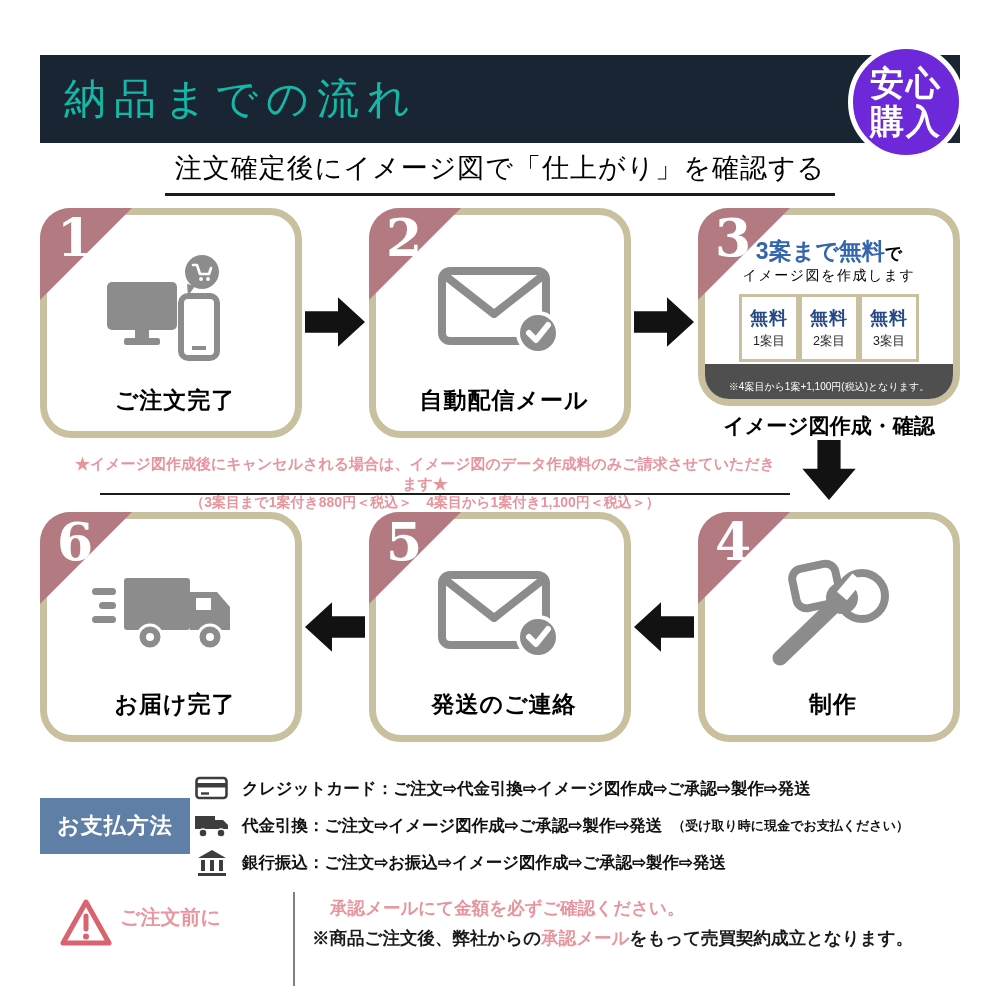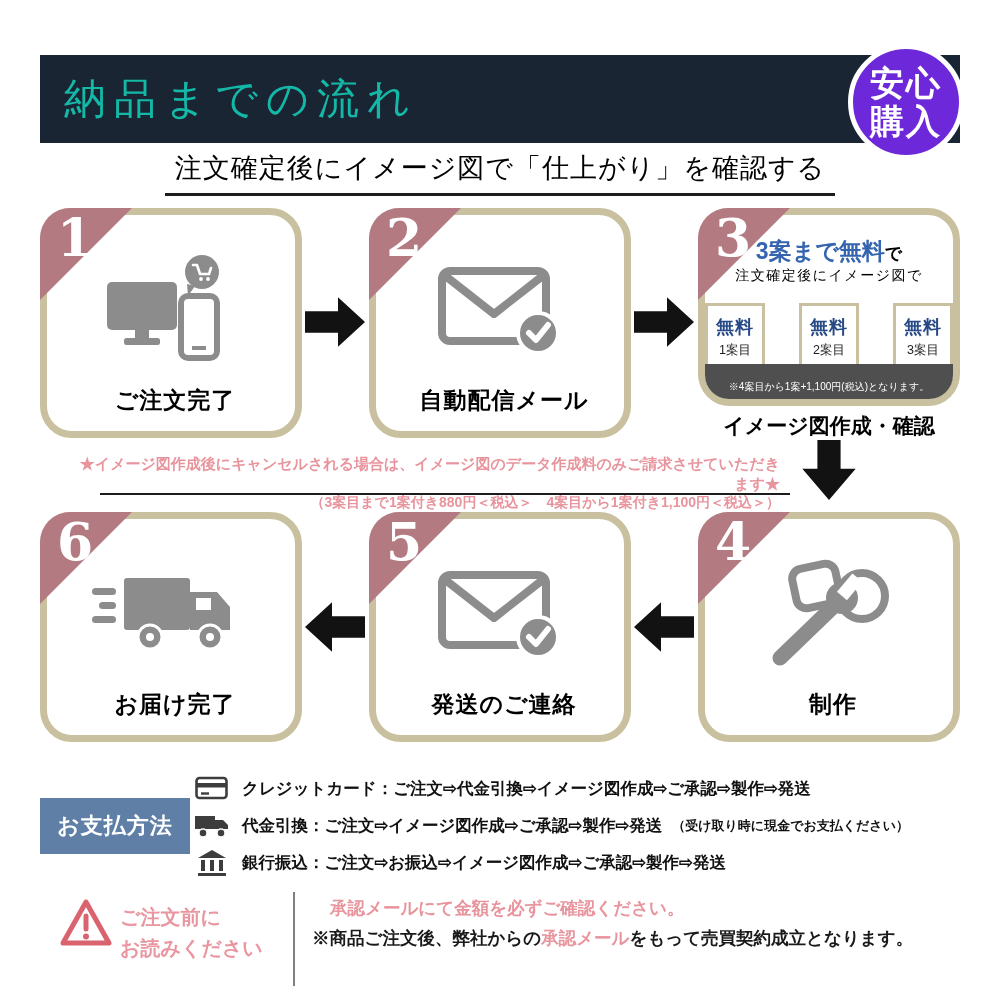--- a/index.html
+++ b/index.html
@@ -33,41 +33,41 @@
                 font-size:23px; font-weight:700; color:#000; letter-spacing:1px; }
   .icon-wrap { position:absolute; left:0; right:0; top:30px; bottom:58px;
                display:flex; align-items:center; justify-content:center; }
 
   
   #step3 { height:198px; }
   .s3-title { text-align:center; margin-top:24px; line-height:1.1; }
   .s3-title .blue { color:#3465ae; font-size:23px; font-weight:800; }
   .s3-title .suffix { color:#000; font-size:17px; font-weight:700; }
   .s3-sub { text-align:center; font-size:14px; color:#000; letter-spacing:1.5px; margin-top:3px; font-weight:500; }
-  .free-row { display:flex; justify-content:space-between; margin-top:18px; }
+  .free-row { display:flex; justify-content:center; margin-top:9px; }
   .free-box { width:60px; height:68px; border:3px solid #c8c09e; background:#fff; box-sizing:border-box;
               display:flex; flex-direction:column; align-items:center; justify-content:center; gap:3px; }
   .free-txt { color:#274a86; font-weight:800; font-size:18px; letter-spacing:1px; }
   .plan-txt { color:#222; font-size:12.5px; }
   .s3-note { position:absolute; bottom:0; left:0; right:0; background:#4f4f4f; color:#fff;
              font-size:10px; text-align:center; padding:16px 0 5px; border-radius:0 0 24px 24px; }
   #step3-label { left:698px; top:412px; width:262px; text-align:center;
                  font-size:21px; font-weight:700; color:#000; }
 
   
   .arrow { position:absolute; background:#121212; }
   .arrow-right { width:60px; height:54px;
     clip-path:polygon(0% 30%,55% 30%,55% 4%,100% 50%,55% 96%,55% 70%,0% 70%); }
   .arrow-left { width:60px; height:54px;
     clip-path:polygon(100% 30%,45% 30%,45% 4%,0% 50%,45% 96%,45% 70%,100% 70%); }
   .arrow-down { width:58px; height:60px;
     clip-path:polygon(30% 0%,70% 0%,70% 48%,96% 48%,50% 100%,4% 48%,30% 48%); }
 
   
-  #cancel-note { left:70px; top:454px; width:710px; text-align:right; color:#e8949d; line-height:1.3; }
+  #cancel-note { left:70px; top:454px; width:710px; text-align:center; color:#e8949d; line-height:1.3; }
   #cancel-note .l1 { font-size:15px; font-weight:700; }
   #cancel-note .l2 { font-size:14px; font-weight:700; }
   #cancel-rule { left:100px; top:493px; width:690px; height:2px; background:#1c1c1c; }
 
   
   #payment-title-box { left:40px; top:798px; width:150px; height:56px; background:#5f7fa7;
                        color:#fff; font-size:22px; font-weight:700; letter-spacing:1px;
                        display:flex; align-items:center; justify-content:center; }
   #payment-rows { left:192px; top:770px; width:800px; }
   .pay-row { display:flex; align-items:center; gap:10px; height:37px; }
@@ -138,21 +138,21 @@
   </div>
 
   <div class="arrow arrow-right abs" style="left:634px; top:295px;"></div>
 
   <div class="step-box" id="step3" style="left:698px; top:208px;">
     <div class="corner"></div>
     <span class="corner-num">3</span>
     <div class="s3-title">
       <span class="blue">3案まで無料</span><span class="suffix">で</span>
     </div>
-    <div class="s3-sub">注文確定後にイメージ図で</div>
+    <div class="s3-sub">イメージ図を作成します</div>
     <div class="free-row">
       <div class="free-box">
         <span class="free-txt">無料</span>
         <span class="plan-txt">1案目</span>
       </div>
       <div class="free-box">
         <span class="free-txt">無料</span>
         <span class="plan-txt">2案目</span>
       </div>
       <div class="free-box">
@@ -269,21 +269,20 @@
 
   <div id="warning-icon" class="abs">
     <svg width="56" height="52" viewBox="0 0 56 52">
       <path d="M28 5 L51 46 H5 Z" fill="none" stroke="#d9636e" stroke-width="5" stroke-linejoin="round"></path>
       <line x1="28" y1="19" x2="28" y2="32" stroke="#d9636e" stroke-width="5" stroke-linecap="round"></line>
       <circle cx="28" cy="39.5" r="3" fill="#d9636e"></circle>
     </svg>
   </div>
   <div id="notice-title" class="abs">
     <div>ご注文前に</div>
-    <div>お読みください</div>
   </div>
   <div id="notice-divider" class="abs"></div>
   <div id="notice-lines" class="abs">
     <div class="accent indent">承認メールにて金額を必ずご確認ください。</div>
     <div>
       <span>※商品ご注文後、弊社からの</span><span class="accent">承認メール</span><span>をもって売買契約成立となります。</span>
     </div>
   </div>
 
 </div>

